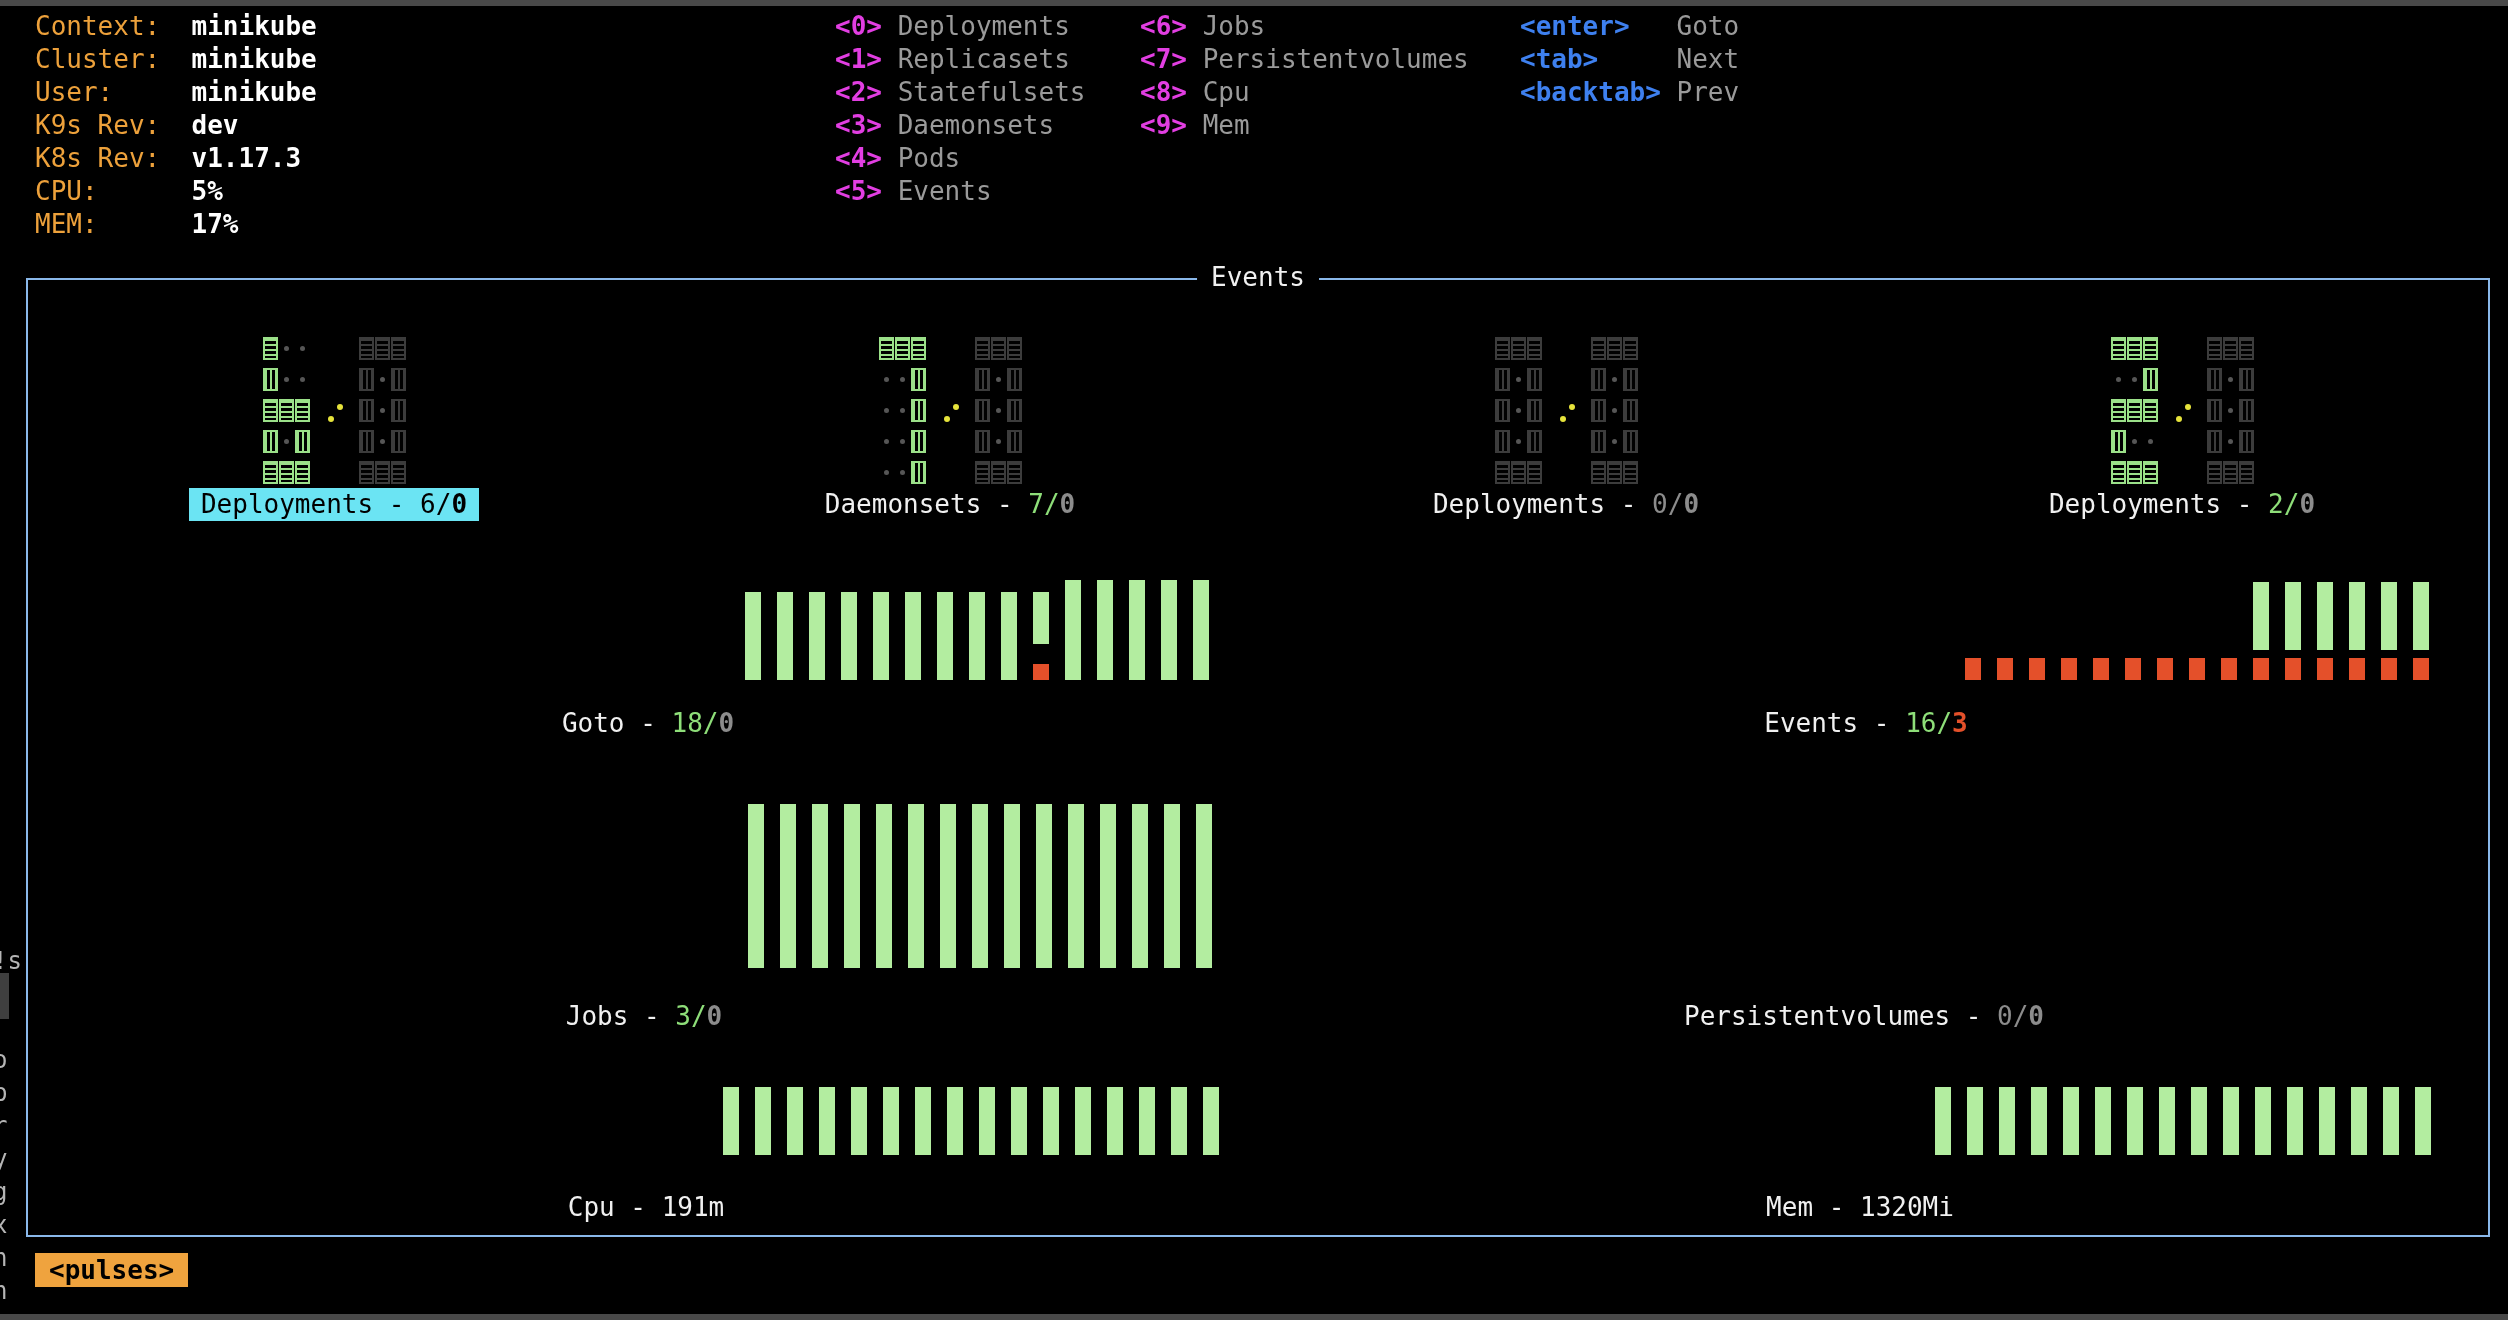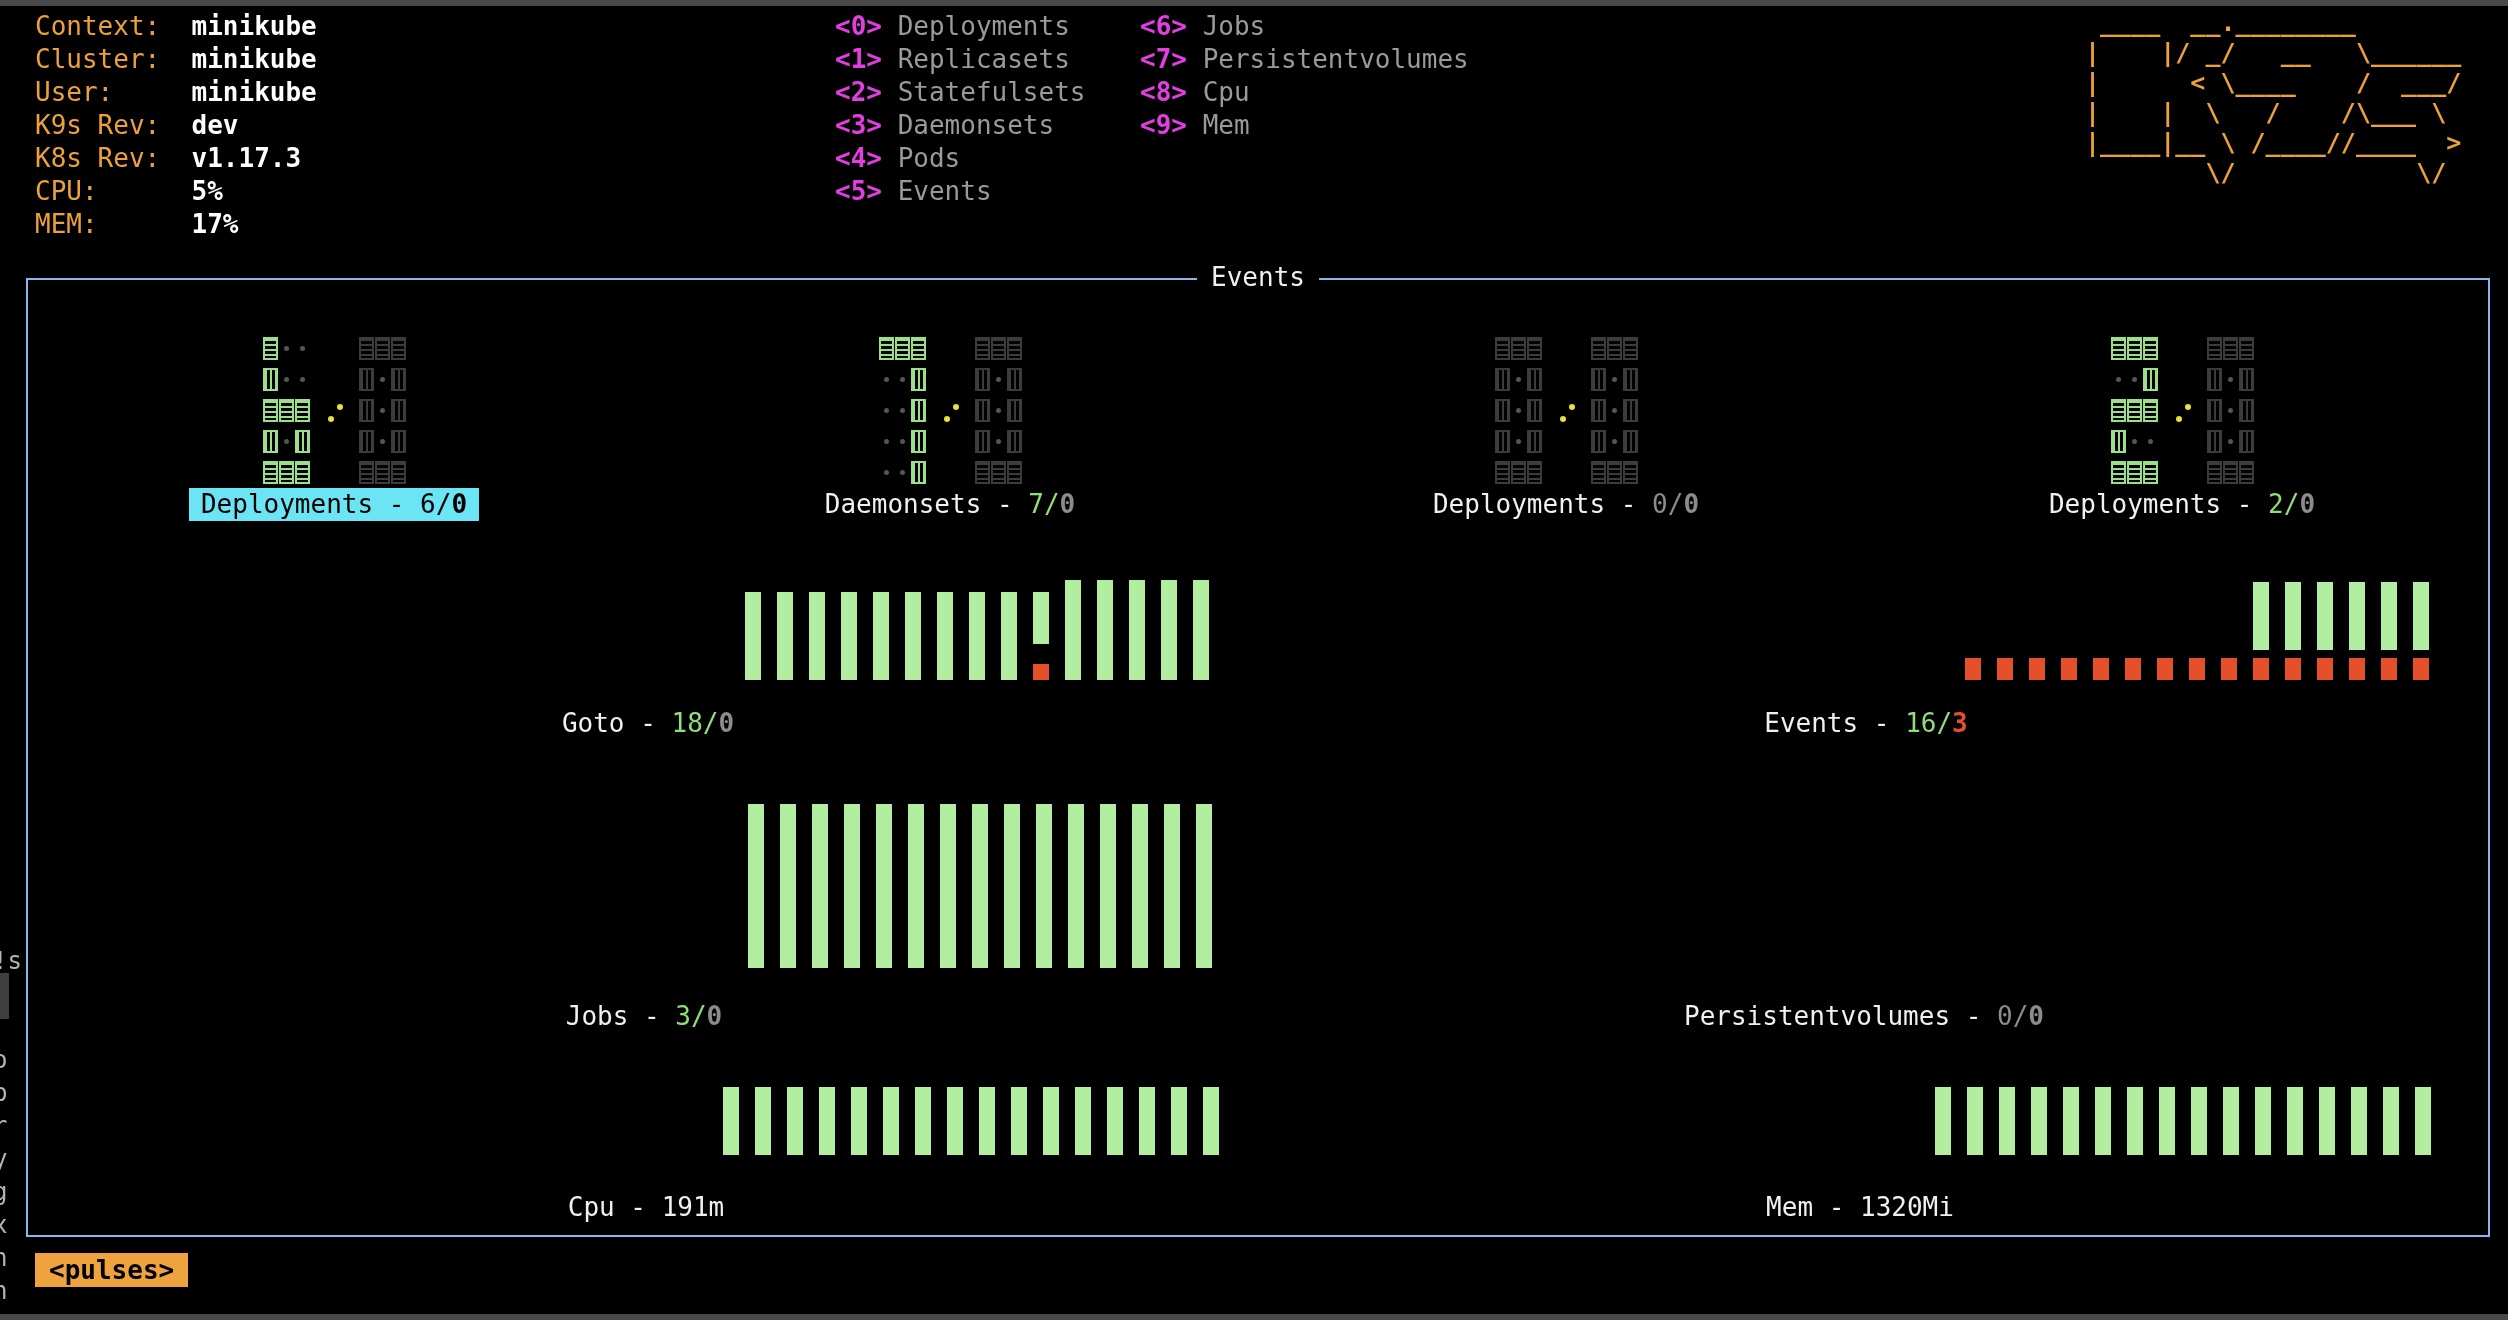--- a/index.html
+++ b/index.html
@@ -82,27 +82,22 @@
 </head>
 <body>
 
 <div id="screen">
   <div class="strip top"></div>
 
   <div id="cluster-info"><div class="hrow"><span class="k">Context:  </span><span class="v">minikube</span></div><div class="hrow"><span class="k">Cluster:  </span><span class="v">minikube</span></div><div class="hrow"><span class="k">User:     </span><span class="v">minikube</span></div><div class="hrow"><span class="k">K9s Rev:  </span><span class="v">dev</span></div><div class="hrow"><span class="k">K8s Rev:  </span><span class="v">v1.17.3</span></div><div class="hrow"><span class="k">CPU:      </span><span class="v">5%</span></div><div class="hrow"><span class="k">MEM:      </span><span class="v">17%</span></div></div>
 
   <div id="menu-col-0" class="menucol"><div class="mrow"><span class="key-magenta">&lt;0&gt; </span><span class="mlab">Deployments</span></div><div class="mrow"><span class="key-magenta">&lt;1&gt; </span><span class="mlab">Replicasets</span></div><div class="mrow"><span class="key-magenta">&lt;2&gt; </span><span class="mlab">Statefulsets</span></div><div class="mrow"><span class="key-magenta">&lt;3&gt; </span><span class="mlab">Daemonsets</span></div><div class="mrow"><span class="key-magenta">&lt;4&gt; </span><span class="mlab">Pods</span></div><div class="mrow"><span class="key-magenta">&lt;5&gt; </span><span class="mlab">Events</span></div></div>
   <div id="menu-col-1" class="menucol"><div class="mrow"><span class="key-magenta">&lt;6&gt; </span><span class="mlab">Jobs</span></div><div class="mrow"><span class="key-magenta">&lt;7&gt; </span><span class="mlab">Persistentvolumes</span></div><div class="mrow"><span class="key-magenta">&lt;8&gt; </span><span class="mlab">Cpu</span></div><div class="mrow"><span class="key-magenta">&lt;9&gt; </span><span class="mlab">Mem</span></div></div>
-
-  <pre id="logo"> ____  __.________       
-|    |/ _/   __   \______
-|      &lt; \____    /  ___/
-|    |  \   /    /\___ \ 
-|____|__ \ /____//____  &gt;
-        \/            \/ </pre>
+  <div id="menu-col-2" class="menucol"><div class="mrow"><span class="key-blue">&lt;enter&gt;   </span><span class="mlab">Goto</span></div><div class="mrow"><span class="key-blue">&lt;tab&gt;     </span><span class="mlab">Next</span></div><div class="mrow"><span class="key-blue">&lt;backtab&gt; </span><span class="mlab">Prev</span></div></div>
+
 
   <div id="pulses-box">
     <div id="pulses-title">Events</div>
   </div>
 
   <div id="gauges">
       <div class="gauge">
         <div class="digits">
           <div class="digit">
             <div class="dcell">

